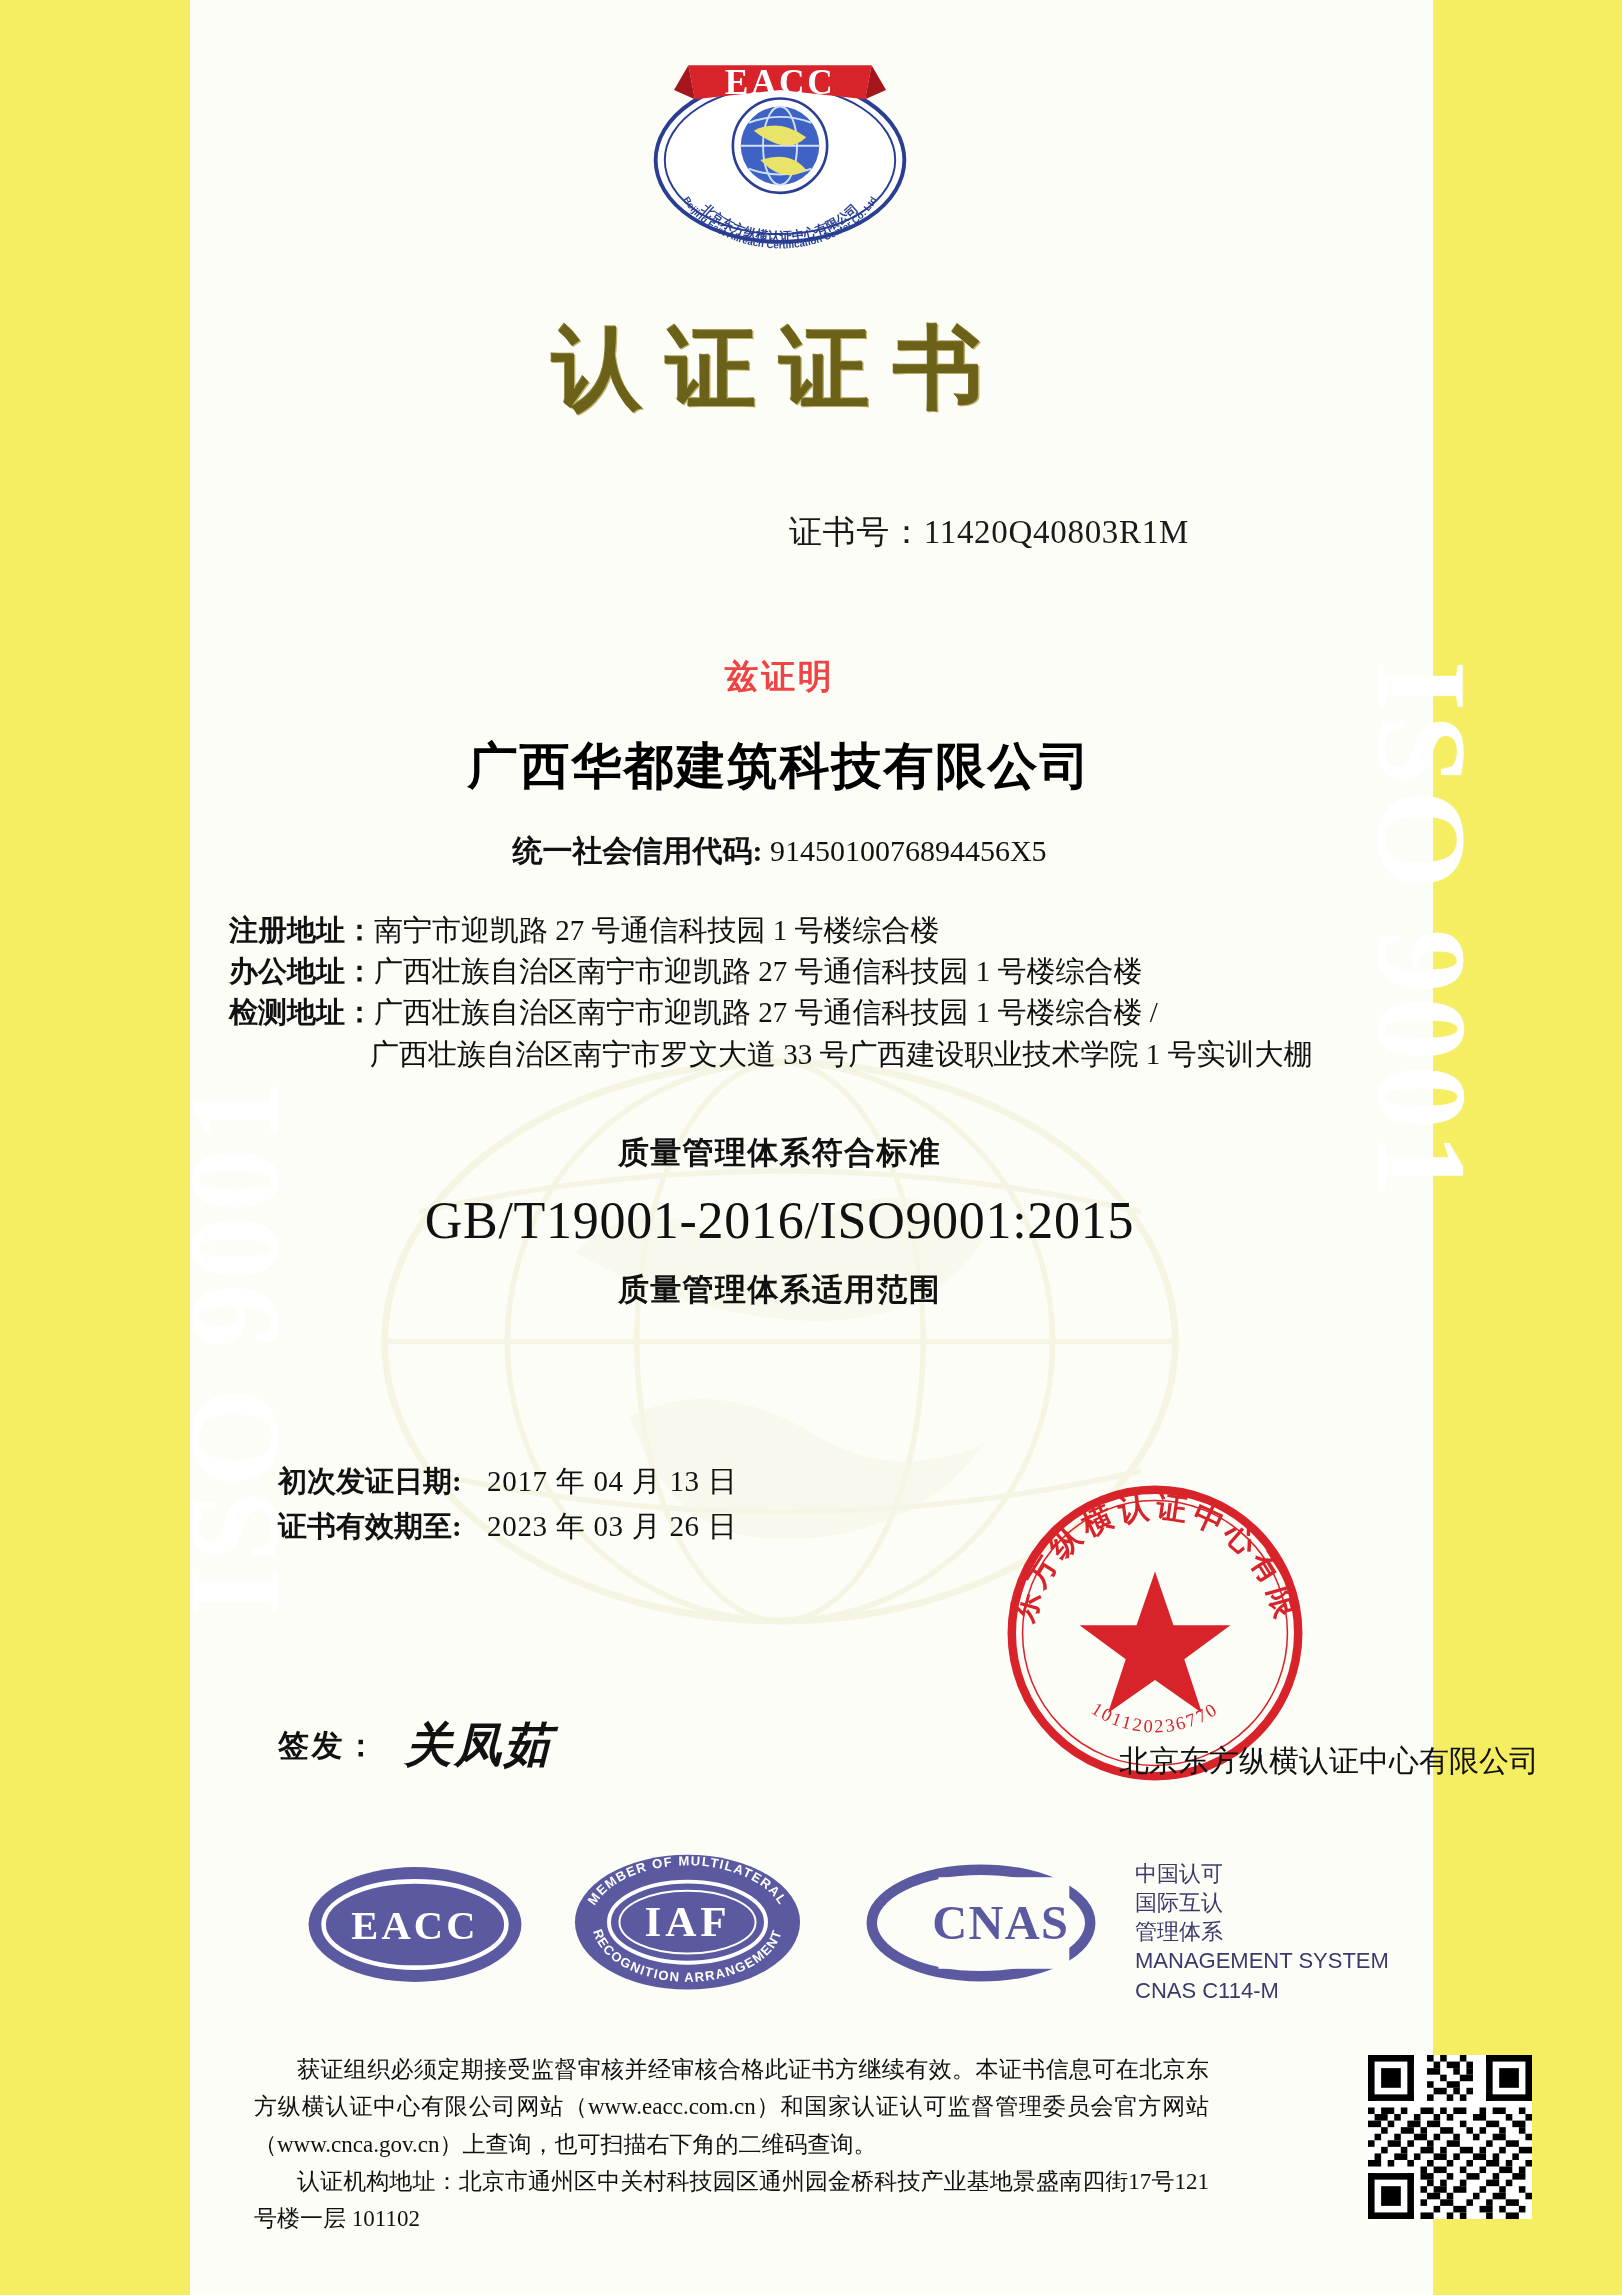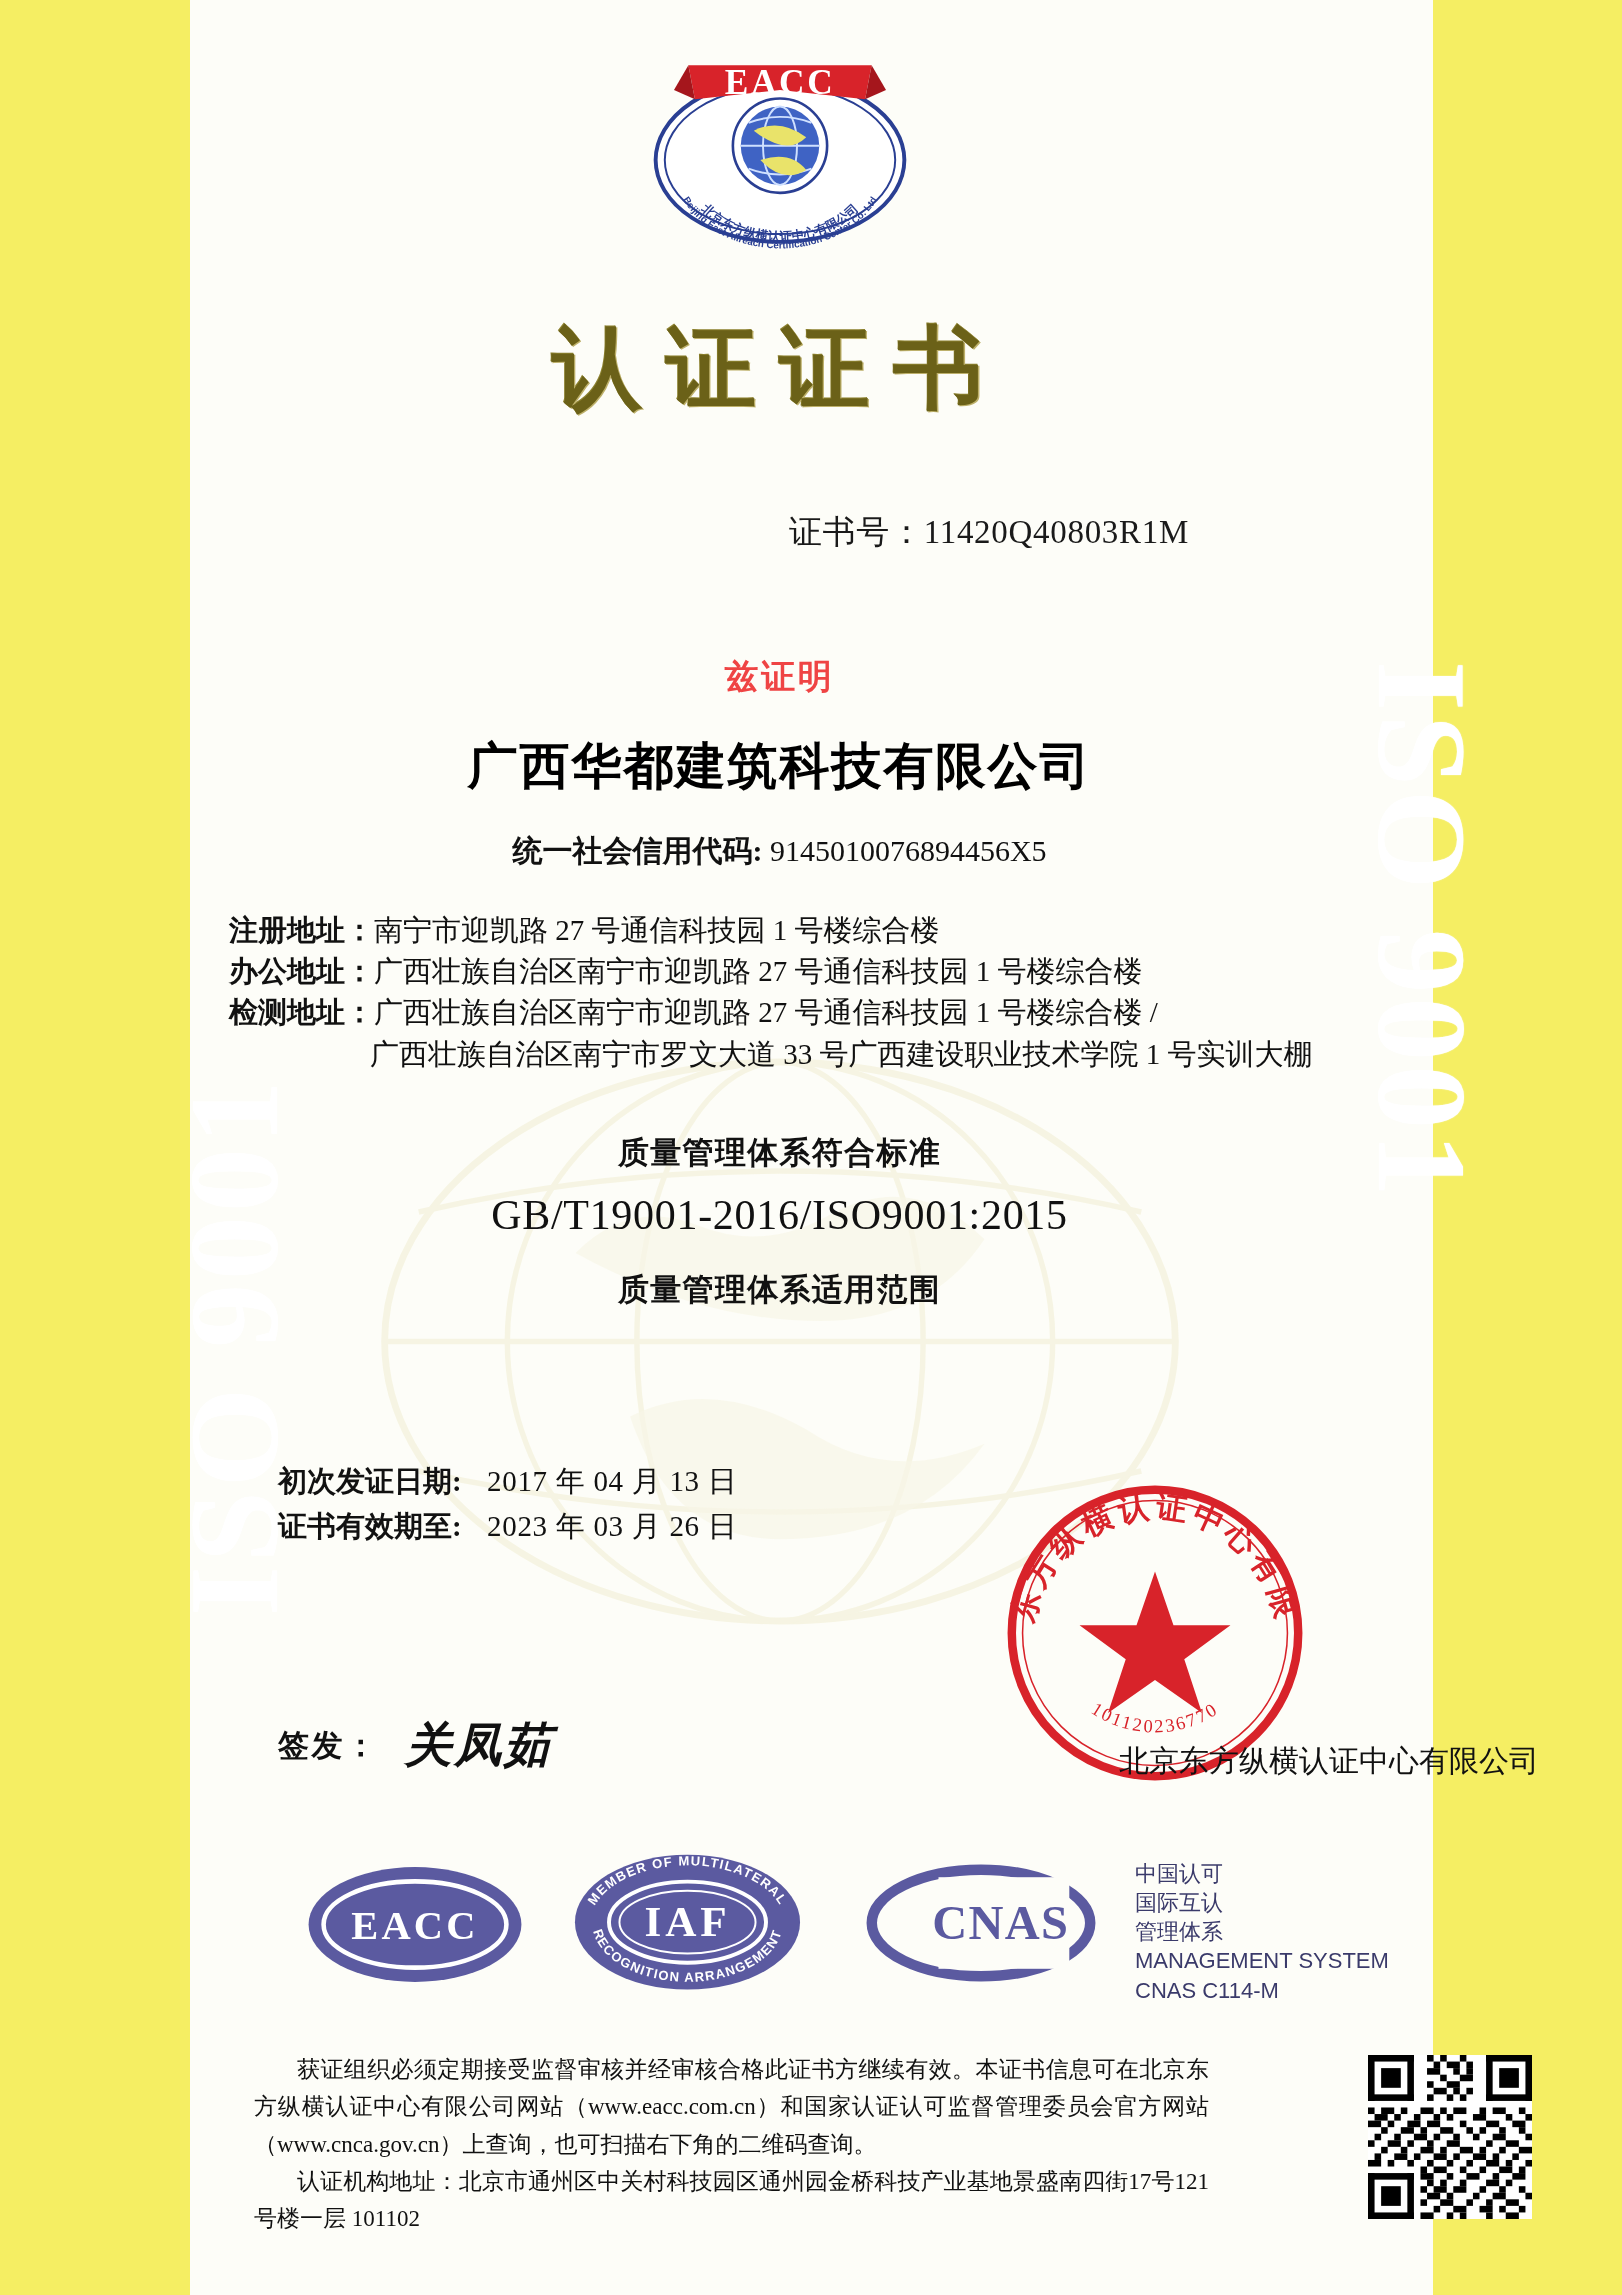--- a/index.html
+++ b/index.html
@@ -158,21 +158,21 @@
     font-size: 31px;
     font-weight: bold;
     color: #111;
     letter-spacing: 1.3px;
   }
   .std-value {
     position: absolute;
     top: 1191px;
     width: 100%;
     text-align: center;
-    font-size: 42px;
+    font-size: 52px;
     color: #111;
     letter-spacing: 0.7px;
   }
   .scope-label {
     position: absolute;
     top: 1269px;
     width: 100%;
     text-align: center;
     font-size: 31px;
     font-weight: bold;

